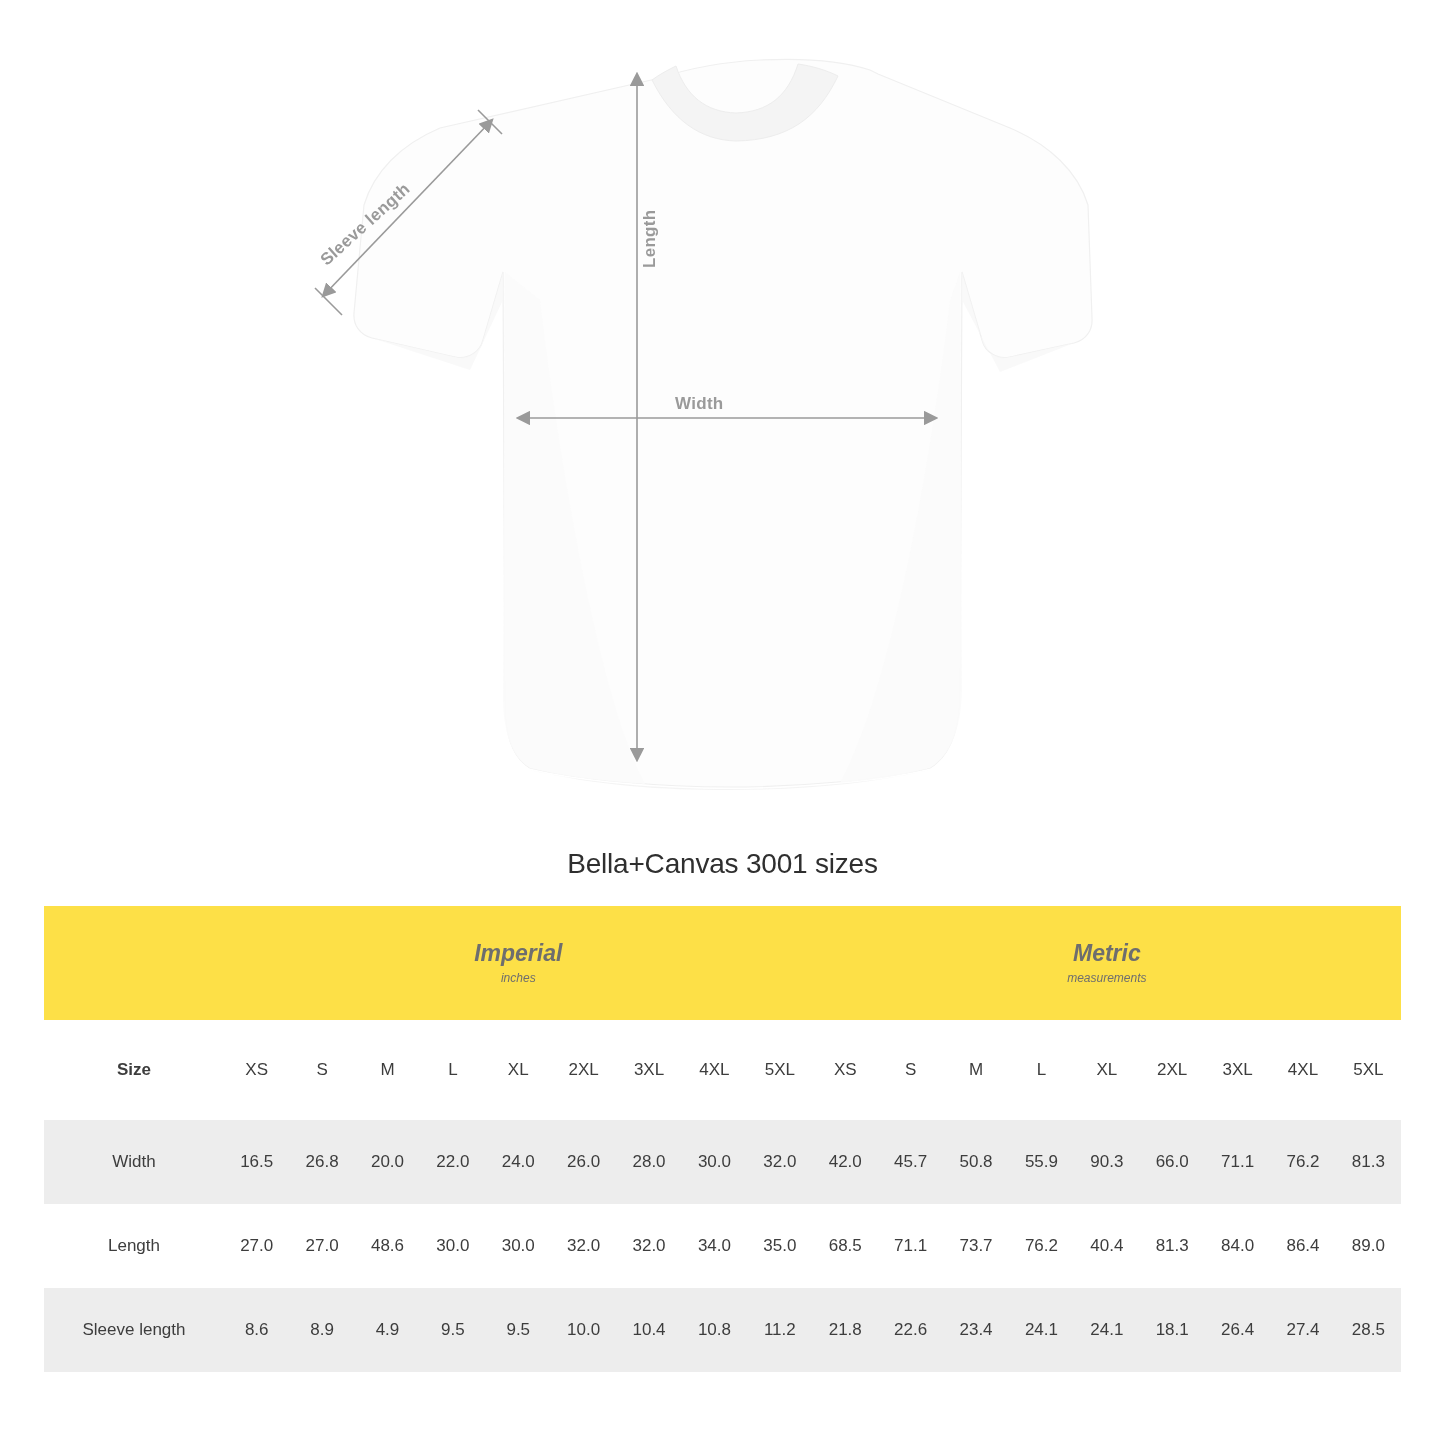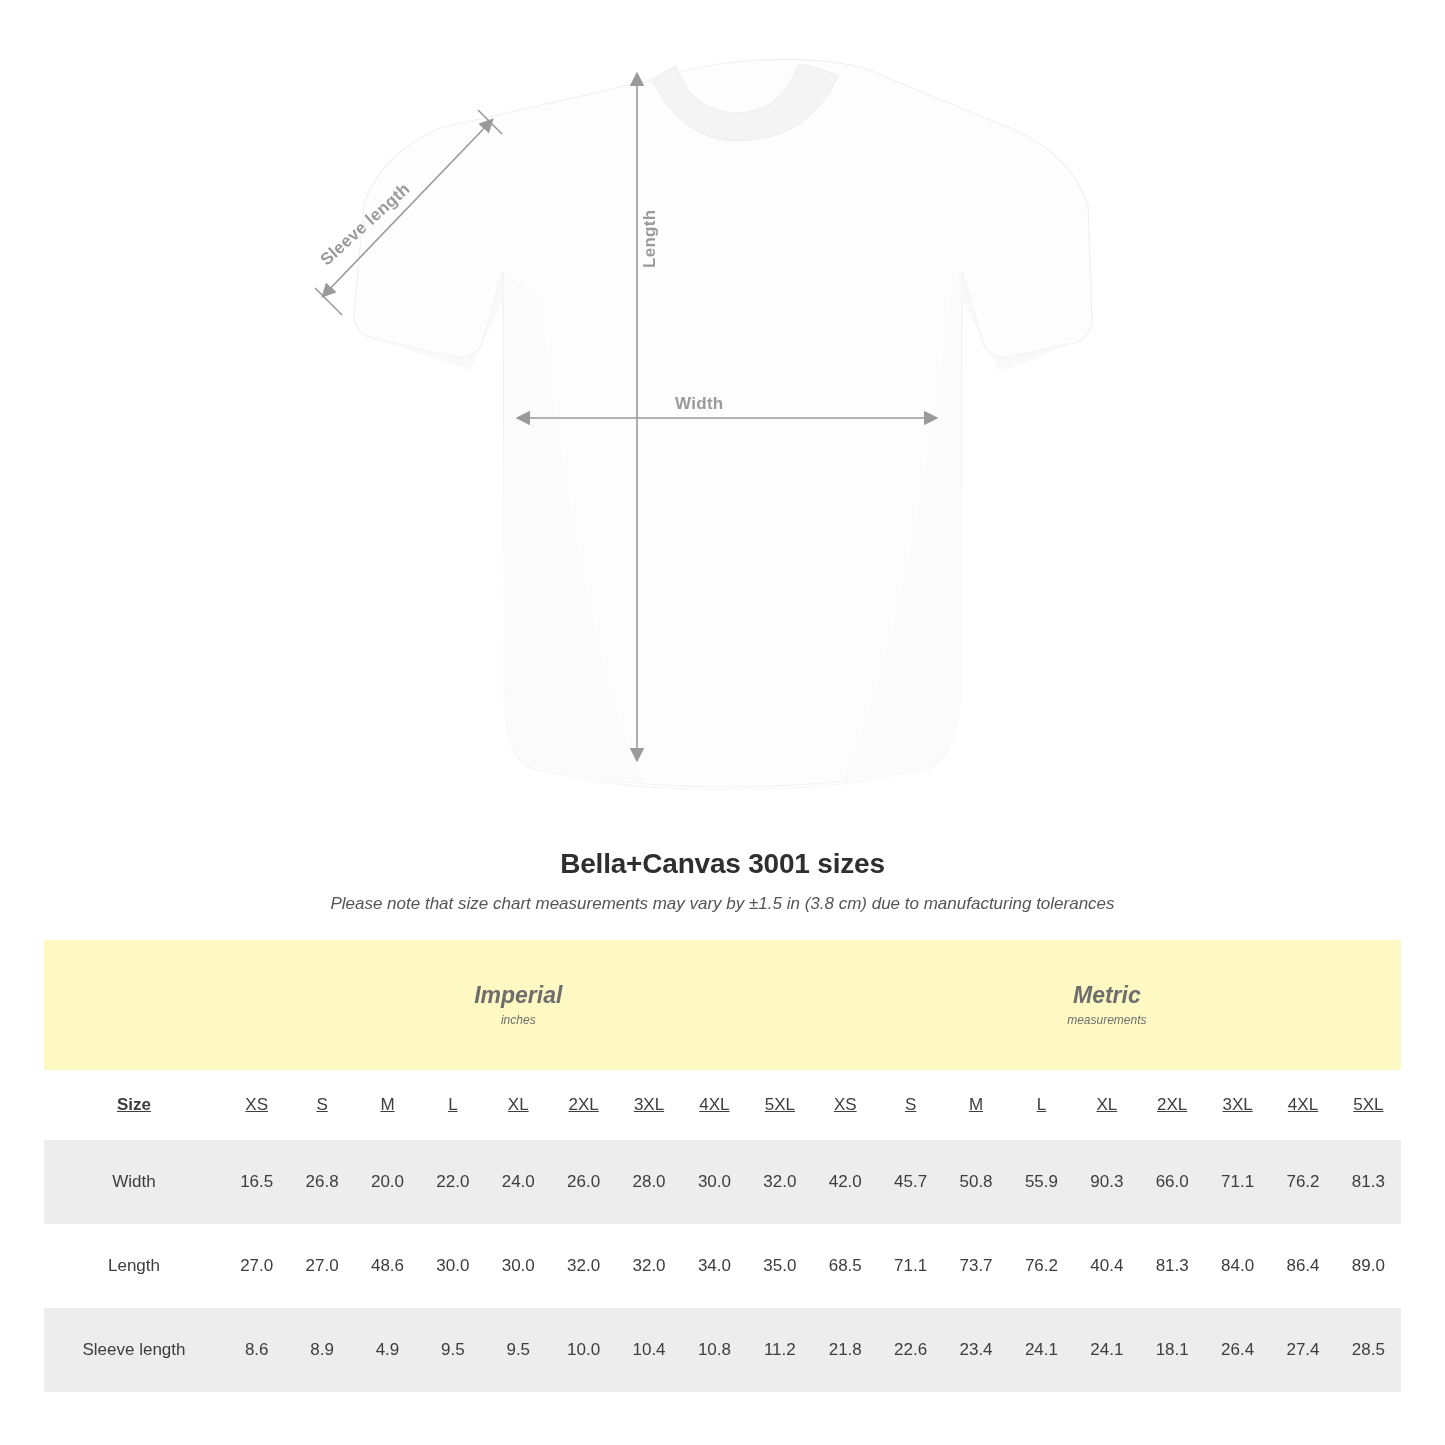--- a/index.html
+++ b/index.html
@@ -57,21 +57,21 @@
     white-space: nowrap;
   }
 
   
   .title-block {
     text-align: center;
     margin-top: 18px;
   }
   .chart-title {
     font-size: 28px;
-    font-weight: bold;
+    font-weight: normal;
     color: #2f2f2f;
     letter-spacing: -0.2px;
   }
   .chart-note {
     margin-top: 14px;
     font-size: 17px;
     font-style: italic;
     color: #555555;
   }
 
@@ -86,43 +86,42 @@
   }
   table.size-table td, table.size-table th {
     text-align: center;
     vertical-align: middle;
     font-size: 17px;
     color: #3d3d3d;
     font-weight: normal;
     padding: 0;
   }
   .unitbar td {
-    height: 130px;
-    background: #fef9c3;
+    height: 114px;
+    background: #fde047;
   }
   .unit-name {
     font-size: 23px;
     font-weight: bold;
     font-style: italic;
     color: #6e6e6e;
     line-height: 1.35;
   }
   .unit-sub {
     font-size: 12px;
     font-style: italic;
     color: #6e6e6e;
     line-height: 1.6;
   }
   .head-row td {
-    height: 70px;
+    height: 100px;
     background: #ffffff;
     font-weight: bold;
     font-size: 17px;
     color: #333333;
-    text-decoration: underline;
   }
   .head-row td.rowhead {
     font-weight: bold;
   }
   .data-row td {
     height: 84px;
   }
   .row-odd td { background: #ededed; }
   .row-even td { background: #ffffff; }
   td.rowhead {
@@ -202,21 +201,20 @@
       <line x1="478" y1="110" x2="502" y2="134" stroke="#9a9a9a" stroke-width="1.6"></line>
     </svg>
 
     <div class="dim-label label-length">Length</div>
     <div class="dim-label label-width">Width</div>
     <div class="dim-label label-sleeve">Sleeve length</div>
   </div>
 
   <div class="title-block">
     <div class="chart-title">Bella+Canvas 3001 sizes</div>
-    <div class="chart-note">Please note that size chart measurements may vary by ±1.5 in (3.8 cm) due to manufacturing tolerances</div>
   </div>
 
   <div class="table-wrap">
     <table class="size-table">
       <colgroup>
         <col class="col-head">
         <col class="col-val">
           <col class="col-val">
           <col class="col-val">
           <col class="col-val">

